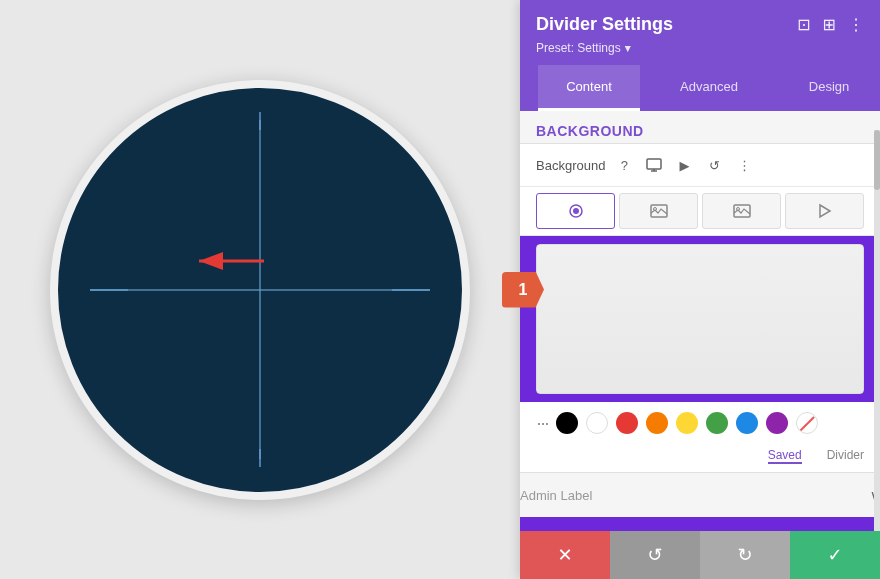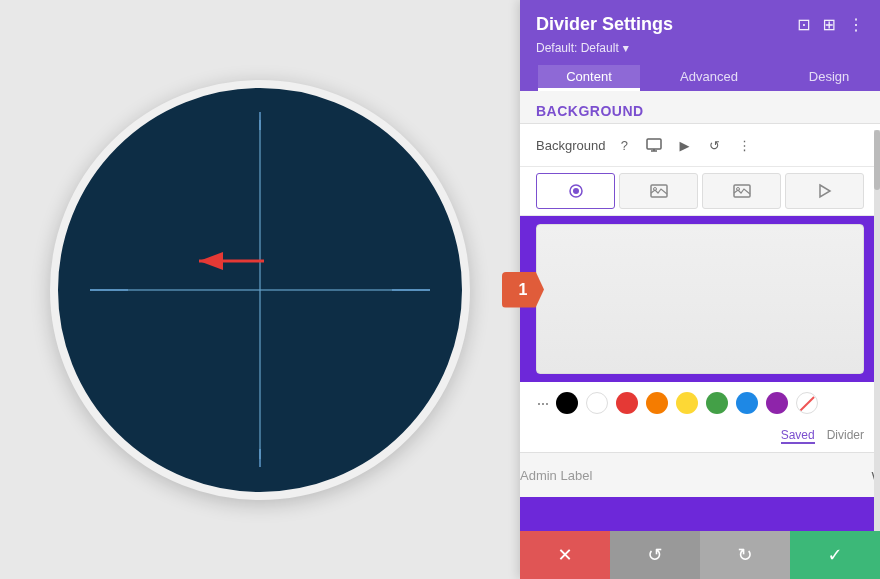--- a/index.html
+++ b/index.html
@@ -149,21 +149,21 @@
     }
 
     
     .panel-tabs {
       display: flex;
       background: #7b4fcf;
     }
 
     .tab {
       flex: 1;
-      padding: 4px;
+      padding: 14px;
       text-align: center;
       color: rgba(255,255,255,0.8);
       font-size: 13px;
       font-weight: 500;
       cursor: pointer;
       border-bottom: 3px solid transparent;
       margin-left: 18px;
     }
 
     .tab.active {
@@ -302,21 +302,21 @@
       height: 2px;
       background: #e55;
       transform: rotate(-45deg);
       transform-origin: center;
     }
 
     
     .saved-recent-row {
       display: flex;
       justify-content: flex-end;
-      gap: 12px;
+      gap: 25px;
       padding: 4px 16px 8px;
       background: white;
     }
 
     .saved-recent-tab {
       font-size: 12px;
       color: #888;
       cursor: pointer;
     }
 
@@ -463,21 +463,21 @@
   <div class="panel-header">
     <div class="panel-header-top">
       <span class="panel-title">Divider Settings</span>
       <div class="panel-header-icons">
         <span class="header-icon">⊡</span>
         <span class="header-icon">⊞</span>
         <span class="header-icon">⋮</span>
       </div>
     </div>
     <div class="panel-preset">
-      <span>Default: Default</span>
+      <span>Preset: Settings</span>
       <span>▾</span>
     </div>
   </div>
 
   <div class="panel-tabs">
     <div class="tab active">
       <span>Content</span>
     </div>
     <div class="tab">
       <span>Advanced</span>

